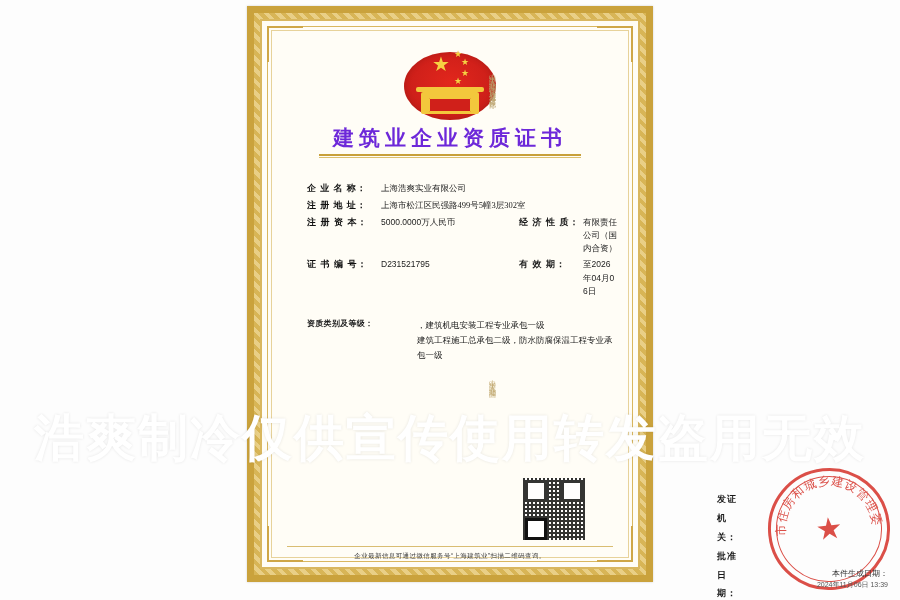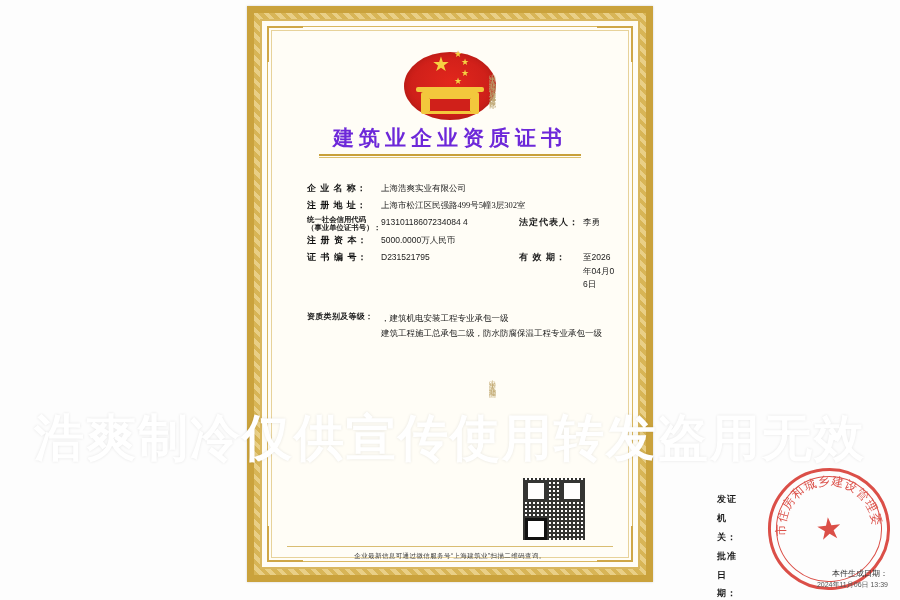--- a/index.html
+++ b/index.html
@@ -236,51 +236,44 @@
       <div class="row">
         <div class="lbl">企 业 名 称：</div>
         <div class="val">上海浩爽实业有限公司</div>
       </div>
 
       <div class="row">
         <div class="lbl">注 册 地 址：</div>
         <div class="val">上海市松江区民强路499号5幢3层302室</div>
       </div>
 
-      <div class="row2">
-        <div class="cellL">
-          <div class="lbl-2line">统一社会信用代码
-（事业单位证书号）：</div>
-          <div class="val">91310118607234084 4</div>
-        </div>
-        <div class="cellR">
-          <div class="lbl-s">法定代表人：</div>
-          <div class="val">李勇</div>
-        </div>
-      </div>
 
       <div class="row2">
         <div class="cellL">
           <div class="lbl">注 册 资 本：</div>
           <div class="val">5000.0000万人民币</div>
         </div>
+        <div class="cellR">
+          <div class="lbl-s">经 济 性 质：</div>
+          <div class="val">有限责任公司（国内合资）</div>
+        </div>
       </div>
 
       <div class="row2">
         <div class="cellL">
           <div class="lbl">证 书 编 号：</div>
           <div class="val">D231521795</div>
         </div>
         <div class="cellR">
           <div class="lbl-s">有 效 期：</div>
           <div class="val">至2026年04月06日</div>
         </div>
       </div>
 
-      <div class="row2" style="margin-top:20px;">
+      <div class="row2" style="margin-top:20px;gap:36px;">
         <div class="scope-lbl">资质类别及等级：</div>
         <div class="scope-val">
           <div>，建筑机电安装工程专业承包一级</div>
           <div>建筑工程施工总承包二级，防水防腐保温工程专业承包一级</div>
         </div>
       </div>
 
     </div>
 
     <div class="qr"></div>

